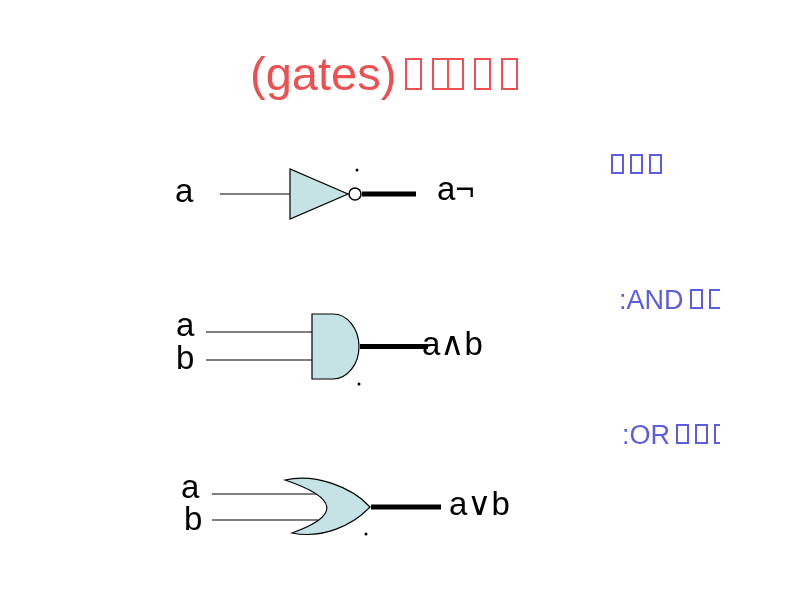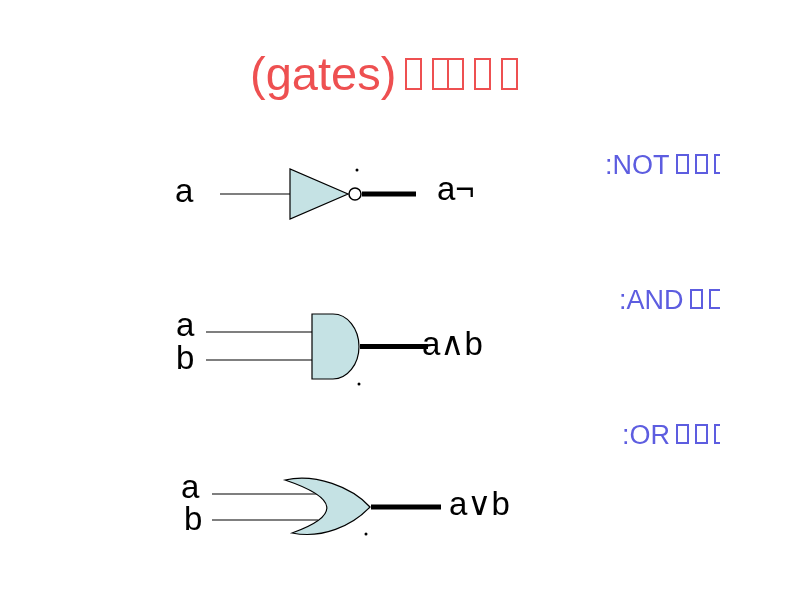--- a/index.html
+++ b/index.html
@@ -66,21 +66,21 @@
     <line class="wire" x1="20" y1="36" x2="90" y2="36"></line>
     <polygon class="gate" points="90,11 90,61 148,36"></polygon>
     <circle class="bubble" cx="155" cy="36" r="6"></circle>
     <line class="outwire" x1="162" y1="36" x2="216" y2="36"></line>
     <circle class="dot" cx="157" cy="12" r="1.5"></circle>
   </svg>
 
   <span class="abs io-label" style="top:172px; left:437px;">a¬</span>
 
   <div class="abs annotation" style="top:152px; left:605px;">
-    <span>:NOT</span><span><span class="tofu tofu-sm"></span><span class="tofu tofu-sm"></span><span class="tofu tofu-sm"></span></span>
+    <span><span class="tofu tofu-sm"></span><span class="tofu tofu-sm"></span><span class="tofu tofu-sm"></span></span>
   </div>
 
   <span class="abs io-label" style="top:308px; left:176px;">a</span>
   <span class="abs io-label" style="top:341px; left:176px;">b</span>
 
   <svg class="abs" style="top:303px; left:204px;" width="232" height="92" viewBox="0 0 232 92">
     <line class="wire" x1="2" y1="29" x2="109" y2="29"></line>
     <line class="wire" x1="2" y1="57" x2="109" y2="57"></line>
     <path class="gate" d="M108,11 h21 a26,32.5 0 0 1 0,65 h-21 z"></path>
     <line class="outwire" x1="156" y1="43.5" x2="224" y2="43.5"></line>

